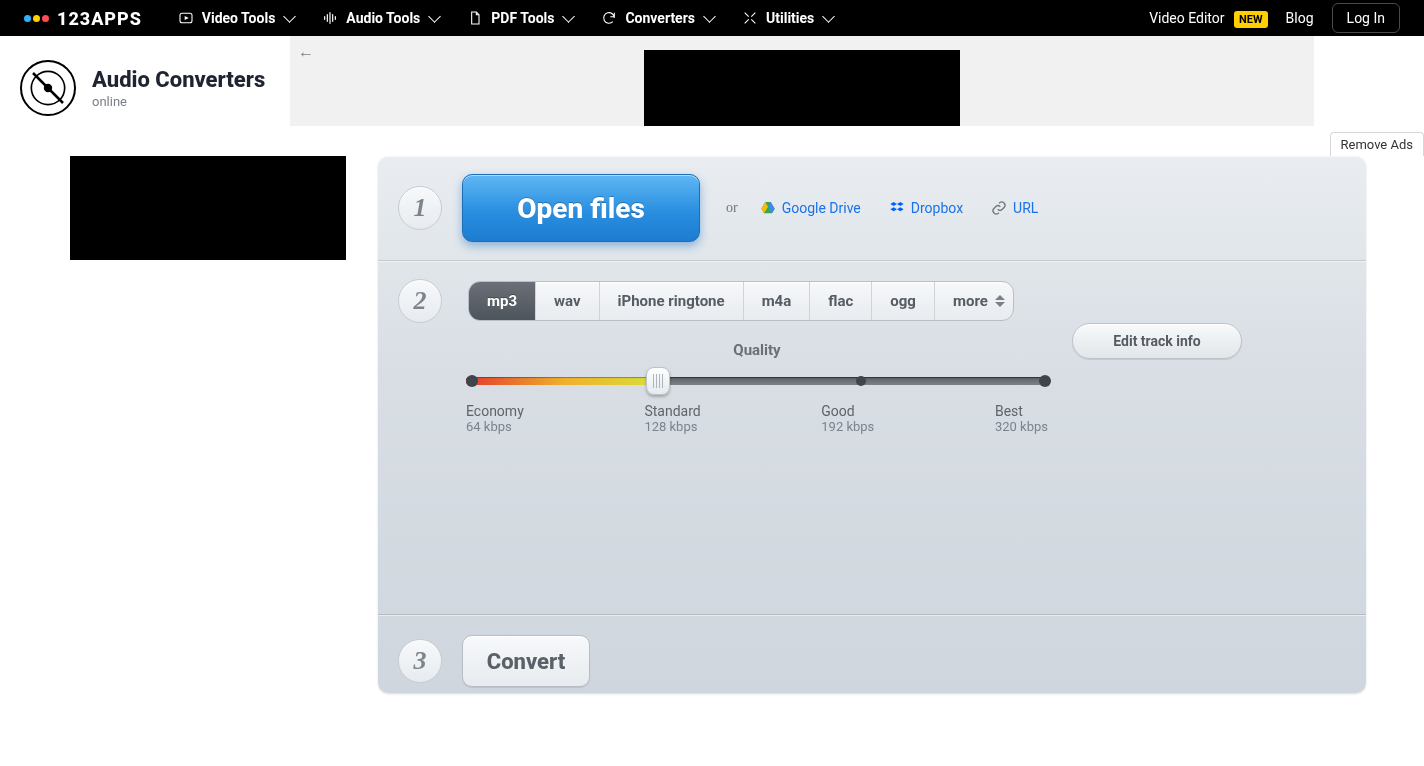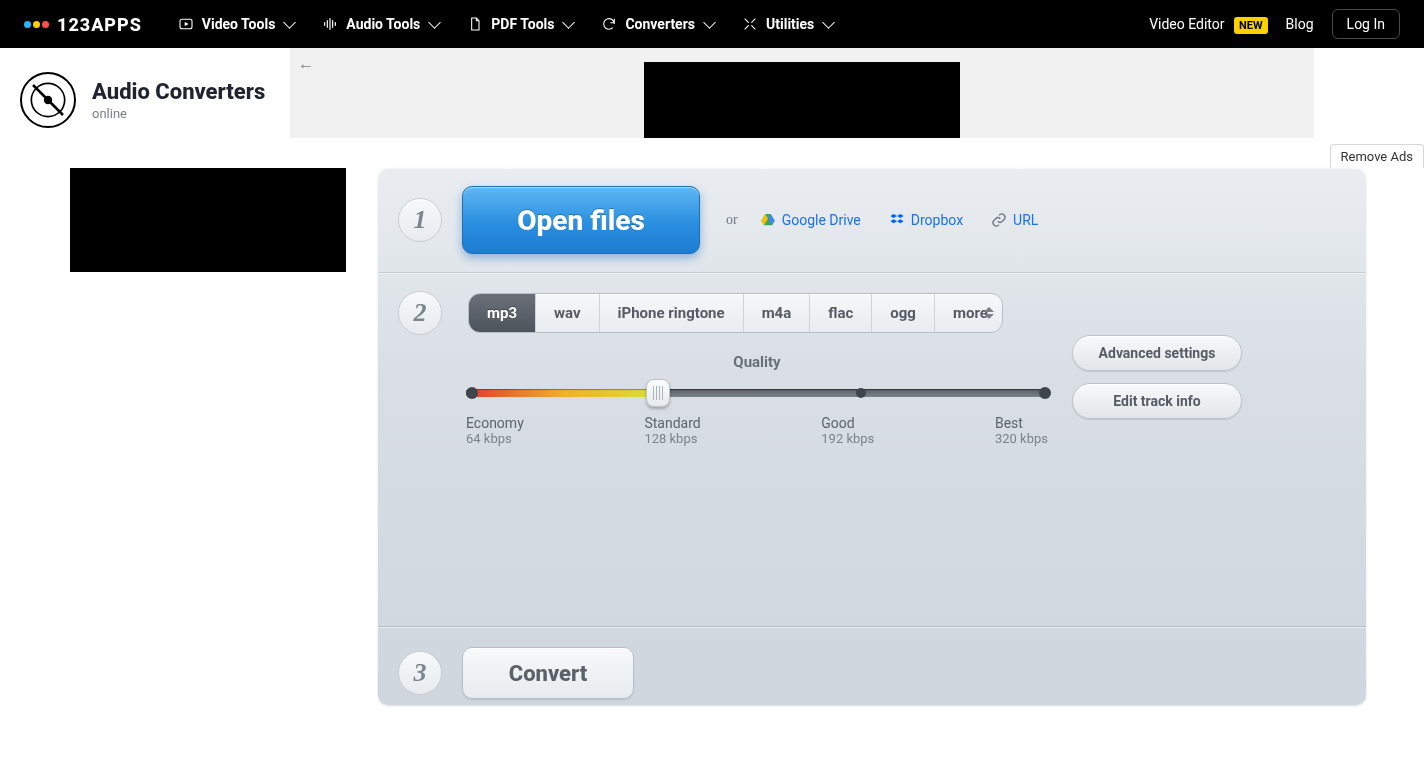--- a/index.html
+++ b/index.html
@@ -1,18 +1,18 @@
 <!DOCTYPE html>
 <html><head>
 <meta charset="utf-8">
 <style>
   * { box-sizing: border-box; margin: 0; padding: 0; }
   body { font-family: -apple-system, BlinkMacSystemFont, "Segoe UI", Roboto, Arial, sans-serif; background:#fff; color:#1a1a1a; width:1424px; }
   
-  .topbar { background:#000; height:48px; display:flex; align-items:center; padding:0 24px; color:#fff; font-size:14px; }
+  .topbar { background:#000; height:36px; display:flex; align-items:center; padding:0 24px; color:#fff; font-size:14px; }
   .brand { display:flex; align-items:center; gap:8px; font-weight:800; letter-spacing:1px; font-size:18px; }
   .brand-dots { display:flex; gap:2px; }
   .brand-dots span { width:7px; height:7px; border-radius:50%; display:inline-block; }
   .nav-items { display:flex; align-items:center; gap:28px; margin-left:36px; }
   .nav-item { display:flex; align-items:center; gap:8px; cursor:pointer;font-weight:bold; }
   .chev { width:9px; height:9px; border-right:1.5px solid #fff; border-bottom:1.5px solid #fff; transform:rotate(45deg); margin-top:-4px; margin-left:2px; }
   .nav-ico { display:inline-flex; width:16px; height:16px; }
   .spacer { flex:1; }
   .right-nav { display:flex; align-items:center; gap:18px; }
   .badge-new { background:#ffd000; color:#000; font-size:11px; font-weight:700; padding:2px 5px; border-radius:3px; margin-left:6px; }
@@ -55,21 +55,21 @@
     box-shadow:0 4px 10px rgba(30,110,190,.45), inset 0 1px 0 rgba(255,255,255,.5); }
   .or-text { color:#6f7780; font-size:14px; margin:0 6px 0 10px;font-family:Liberation Serif, serif; }
   .cloud-link { display:inline-flex; align-items:center; gap:6px; color:#1a73e8; font-size:14px; cursor:pointer; }
   .cloud-ico { width:16px; height:16px; display:inline-block; }
   .url-ico { width:16px; height:16px; color:#6f7780; }
   
   .seg { display:flex; border:1px solid #b8bec5; border-radius:12px; overflow:hidden; background:linear-gradient(#f6f8fa,#e8ebef); box-shadow:inset 0 1px 0 #fff;margin-left:6px; }
   .seg button { border:none; background:transparent; padding:10px 18px; font-size:15px; font-weight:700; color:#565c64; border-right:1px solid #cfd4d9; cursor:pointer; }
   .seg button:last-child { border-right:none; }
   .seg button.active { background:linear-gradient(#6b7078,#4e545c); color:#fff; text-shadow:0 -1px 0 rgba(0,0,0,.3); }
-  .seg .more { display:flex; align-items:center; gap:10px; padding-right:14px; position:relative; }
+  .seg .more { display:flex; align-items:center; gap:10px; padding-right:25px; position:relative; }
   .seg .more .sort-ico { position:absolute; right:8px; width:10px; display:flex; flex-direction:column; gap:2px; }
   .seg .more .sort-ico span { width:0; height:0; border-left:5px solid transparent; border-right:5px solid transparent; }
   .seg .more .sort-ico .up { border-bottom:5px solid #7a8088; }
   .seg .more .sort-ico .dn { border-top:5px solid #7a8088; }
   .quality-block { margin:18px 0 0 68px; width:582px; position:relative;
     }
   .quality-title { text-align:center; color:#6a7078; font-weight:700; font-size:15px; margin-bottom:10px; }
   .slider-track-wrap { position:relative; height:24px; }
   .slider-track { position:absolute; left:0; right:0; top:8px; height:8px; border-radius:6px;
     background:linear-gradient(#5a5f66,#7c828a); box-shadow:inset 0 1px 1px rgba(0,0,0,.5); }
@@ -87,21 +87,21 @@
   .quality-labels div { text-align:left; }
   .quality-labels .q-title { font-weight:400; }
   .quality-labels .q-sub { font-size:13px; color:#7d838b; }
   .side-buttons { display:flex; flex-direction:column; gap:12px; margin-left:24px; }
   .pill-btn { width:170px; height:36px; border-radius:20px; border:1px solid #bcc2c9; cursor:pointer;
     background:linear-gradient(#f7f9fb,#e2e6ea); color:#565c64; font-size:14px; font-weight:700;
     box-shadow:inset 0 1px 0 #fff, 0 1px 1px rgba(0,0,0,.1); }
   .step2-lower { display:flex; align-items:flex-start; }
   .section-2 { padding-bottom:180px; }
   
-  .convert-btn { width:172px; height:52px; border-radius:10px; border:1px solid #b8bec5; cursor:pointer;
+  .convert-btn { width:128px; height:52px; border-radius:10px; border:1px solid #b8bec5; cursor:pointer;
     background:linear-gradient(#f7f9fb,#e7ebef); color:#5b6168; font-size:22px; font-weight:800;
     box-shadow:inset 0 1px 0 #fff, 0 1px 1px rgba(0,0,0,.1); }
   .section-3 { padding-top:20px; padding-bottom:6px; }
   .panel-wrap { padding-right:56px; }
   a, button { font-family:inherit; }
 </style>
 </head>
 <body>
 
 <div class="topbar">
@@ -293,21 +293,20 @@
                   <div class="q-title">Good</div>
                   <div class="q-sub">192 kbps</div>
                 </div>
             <div>
                   <div class="q-title">Best</div>
                   <div class="q-sub">320 kbps</div>
                 </div>
           </div>
         </div>
         <div class="side-buttons">
-          <button class="pill-btn">Advanced settings</button>
           <button class="pill-btn">Edit track info</button>
         </div>
       </div>
     </div>
 
     <div class="section section-3">
       <div class="row">
         <div class="step-badge">3</div>
         <button class="convert-btn">Convert</button>
       </div>

